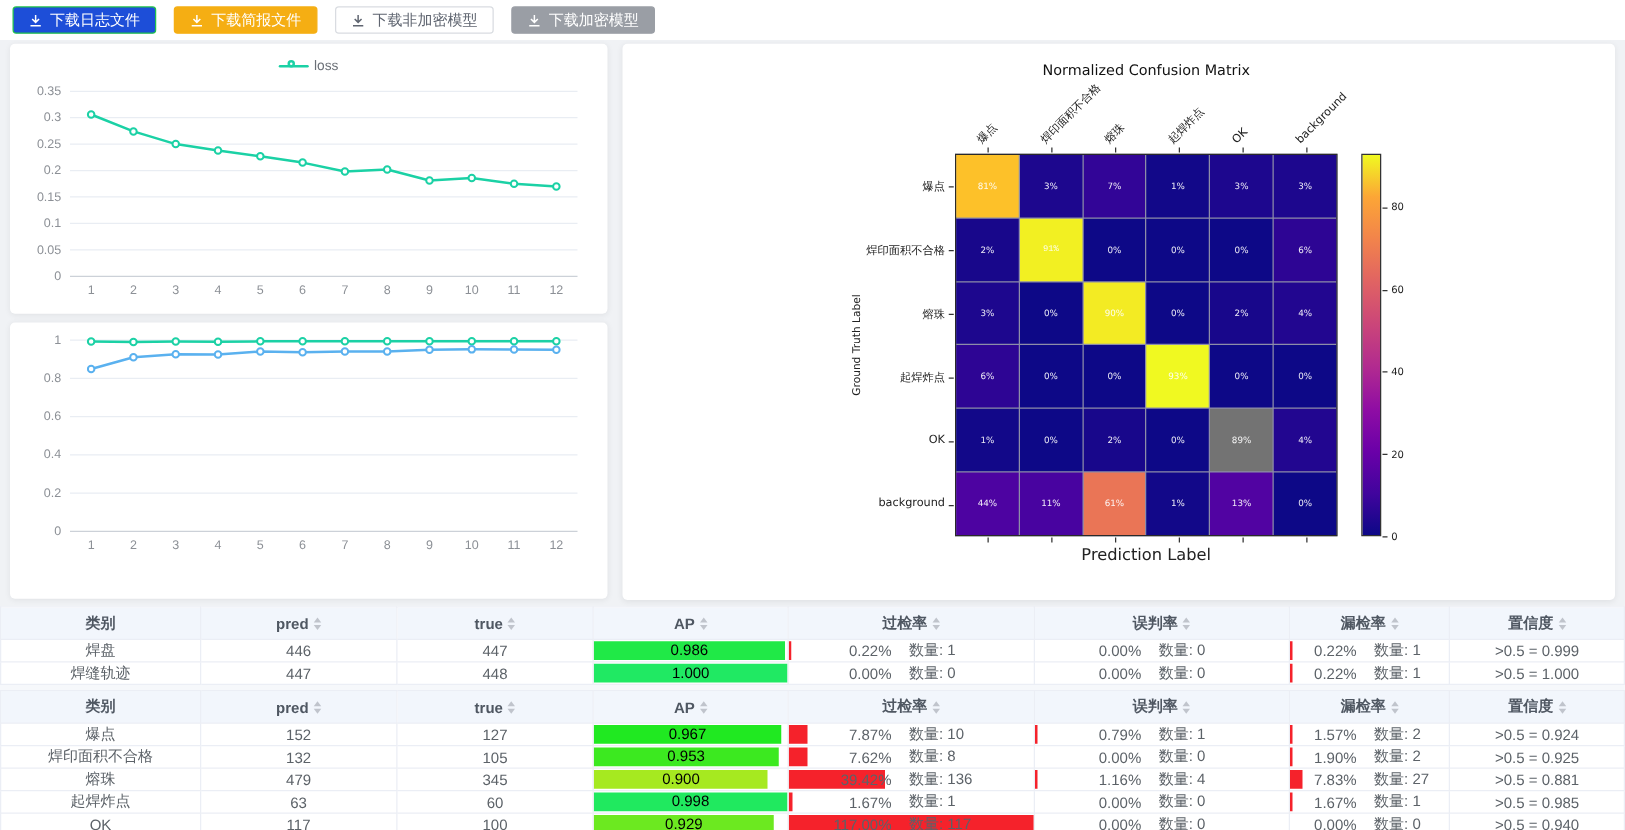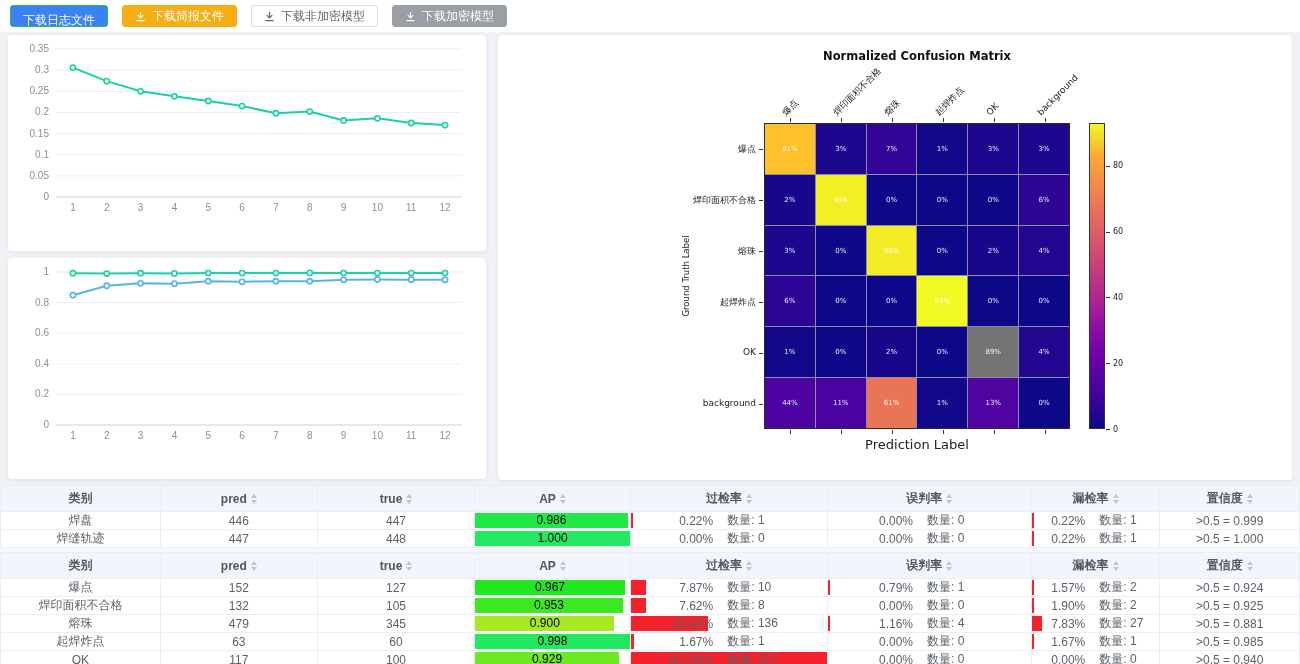--- a/index.html
+++ b/index.html
@@ -24,21 +24,21 @@
     font-size:11px; color:#6b7077; }
   .legend .litem { display:inline-flex; align-items:center; gap:4px; cursor:pointer; }
   .lmark { position:relative; width:24px; height:12px; display:inline-block; }
   .lline { position:absolute; left:0; right:0; top:5px; height:2px; background:currentColor; border-radius:1px; }
   .lring { position:absolute; left:7px; top:1px; width:6px; height:6px; border:2px solid currentColor;
     border-radius:50%; background:#fff; }
 
   
   .matrix-card { flex:1; position:relative; font-family:"DejaVu Sans",sans-serif; }
   .mx-title { position:absolute; left:266px; top:14px; width:306px; text-align:center;
-    font-size:11.5px; font-weight:bold; color:#111; white-space:nowrap; }
+    font-size:11.5px; font-weight:normal; color:#111; white-space:nowrap; }
   .mx-grid { position:absolute; left:266px; top:88px; width:306px; height:306px;
     display:grid; grid-template-columns:repeat(6,1fr); grid-template-rows:repeat(6,1fr);
     gap:1px; background:#8d8da8; border:1.5px solid #2a2a2a; }
   .mx-cell { display:flex; align-items:center; justify-content:center;
     font-size:7px; color:rgba(255,255,255,0.92); }
   .mx-rowlabel { position:absolute; width:125px; text-align:right; font-size:9px; color:#222; }
   .mx-collabel { position:absolute; font-size:9px; color:#222; white-space:nowrap;
     transform-origin:0 100%; transform:rotate(-45deg); height:11px; line-height:11px; }
   .mx-tick { position:absolute; background:#333; }
   .mx-ylabel { position:absolute; left:129px; top:235px; width:120px; height:12px; text-align:center;
@@ -69,21 +69,21 @@
   .rate-bar { position:absolute; left:0; top:1px; bottom:1px; background:#f5222b; }
   .rate-txt { position:relative; flex:0 0 42%; text-align:right; }
   .cnt-txt { position:relative; text-align:left; padding-left:14px; }
 </style>
 </head>
 <body>
 
 <div class="page">
 
   <div class="toolbar" id="toolbar">
-      <button class="btn" style="background: #3b82f6; color: rgb(255, 255, 255); border-color: rgb(33, 194, 75); flex-direction: column;">
+      <button class="btn" style="background: #1d4ed8; color: rgb(255, 255, 255); border-color: rgb(33, 194, 75);">
         <svg width="11" height="11" viewBox="0 0 12 12">
           <path d="M6 1v6M3 4.5L6 7.5 9 4.5M1.5 10.5h9" fill="none" stroke="currentColor" stroke-width="1.3"></path>
         </svg>
         <span>下载日志文件</span>
       </button>
       <button class="btn" style="background: rgb(245, 174, 19); color: rgb(255, 255, 255); border-color: rgb(245, 174, 19);">
         <svg width="11" height="11" viewBox="0 0 12 12">
           <path d="M6 1v6M3 4.5L6 7.5 9 4.5M1.5 10.5h9" fill="none" stroke="currentColor" stroke-width="1.3"></path>
         </svg>
         <span>下载简报文件</span>
@@ -98,20 +98,29 @@
         <svg width="11" height="11" viewBox="0 0 12 12">
           <path d="M6 1v6M3 4.5L6 7.5 9 4.5M1.5 10.5h9" fill="none" stroke="currentColor" stroke-width="1.3"></path>
         </svg>
         <span>下载加密模型</span>
       </button>
     </div>
 
   <div class="content">
     <div class="left-col">
       <div class="card chart-card c0">
+        <div class="legend" id="legend-0">
+            <span class="litem">
+              <span class="lmark" style="color:#1bd1a5">
+                <i class="lline"></i>
+                <i class="lring"></i>
+              </span>
+              <span>loss</span>
+            </span>
+          </div>
         <svg id="chart-0" width="460" height="178">
             <text x="33" y="159" text-anchor="end" font-size="10" fill="#8c9096">0</text>
             <line x1="40" x2="446" y1="134.85714285714283" y2="134.85714285714283" stroke="#e9edf3" stroke-width="1"></line>
             <text x="33" y="137.85714285714283" text-anchor="end" font-size="10" fill="#8c9096">0.05</text>
             <line x1="40" x2="446" y1="113.7142857142857" y2="113.7142857142857" stroke="#e9edf3" stroke-width="1"></line>
             <text x="33" y="116.7142857142857" text-anchor="end" font-size="10" fill="#8c9096">0.1</text>
             <line x1="40" x2="446" y1="92.57142857142857" y2="92.57142857142857" stroke="#e9edf3" stroke-width="1"></line>
             <text x="33" y="95.57142857142857" text-anchor="end" font-size="10" fill="#8c9096">0.15</text>
             <line x1="40" x2="446" y1="71.42857142857142" y2="71.42857142857142" stroke="#e9edf3" stroke-width="1"></line>
             <text x="33" y="74.42857142857142" text-anchor="end" font-size="10" fill="#8c9096">0.2</text>

